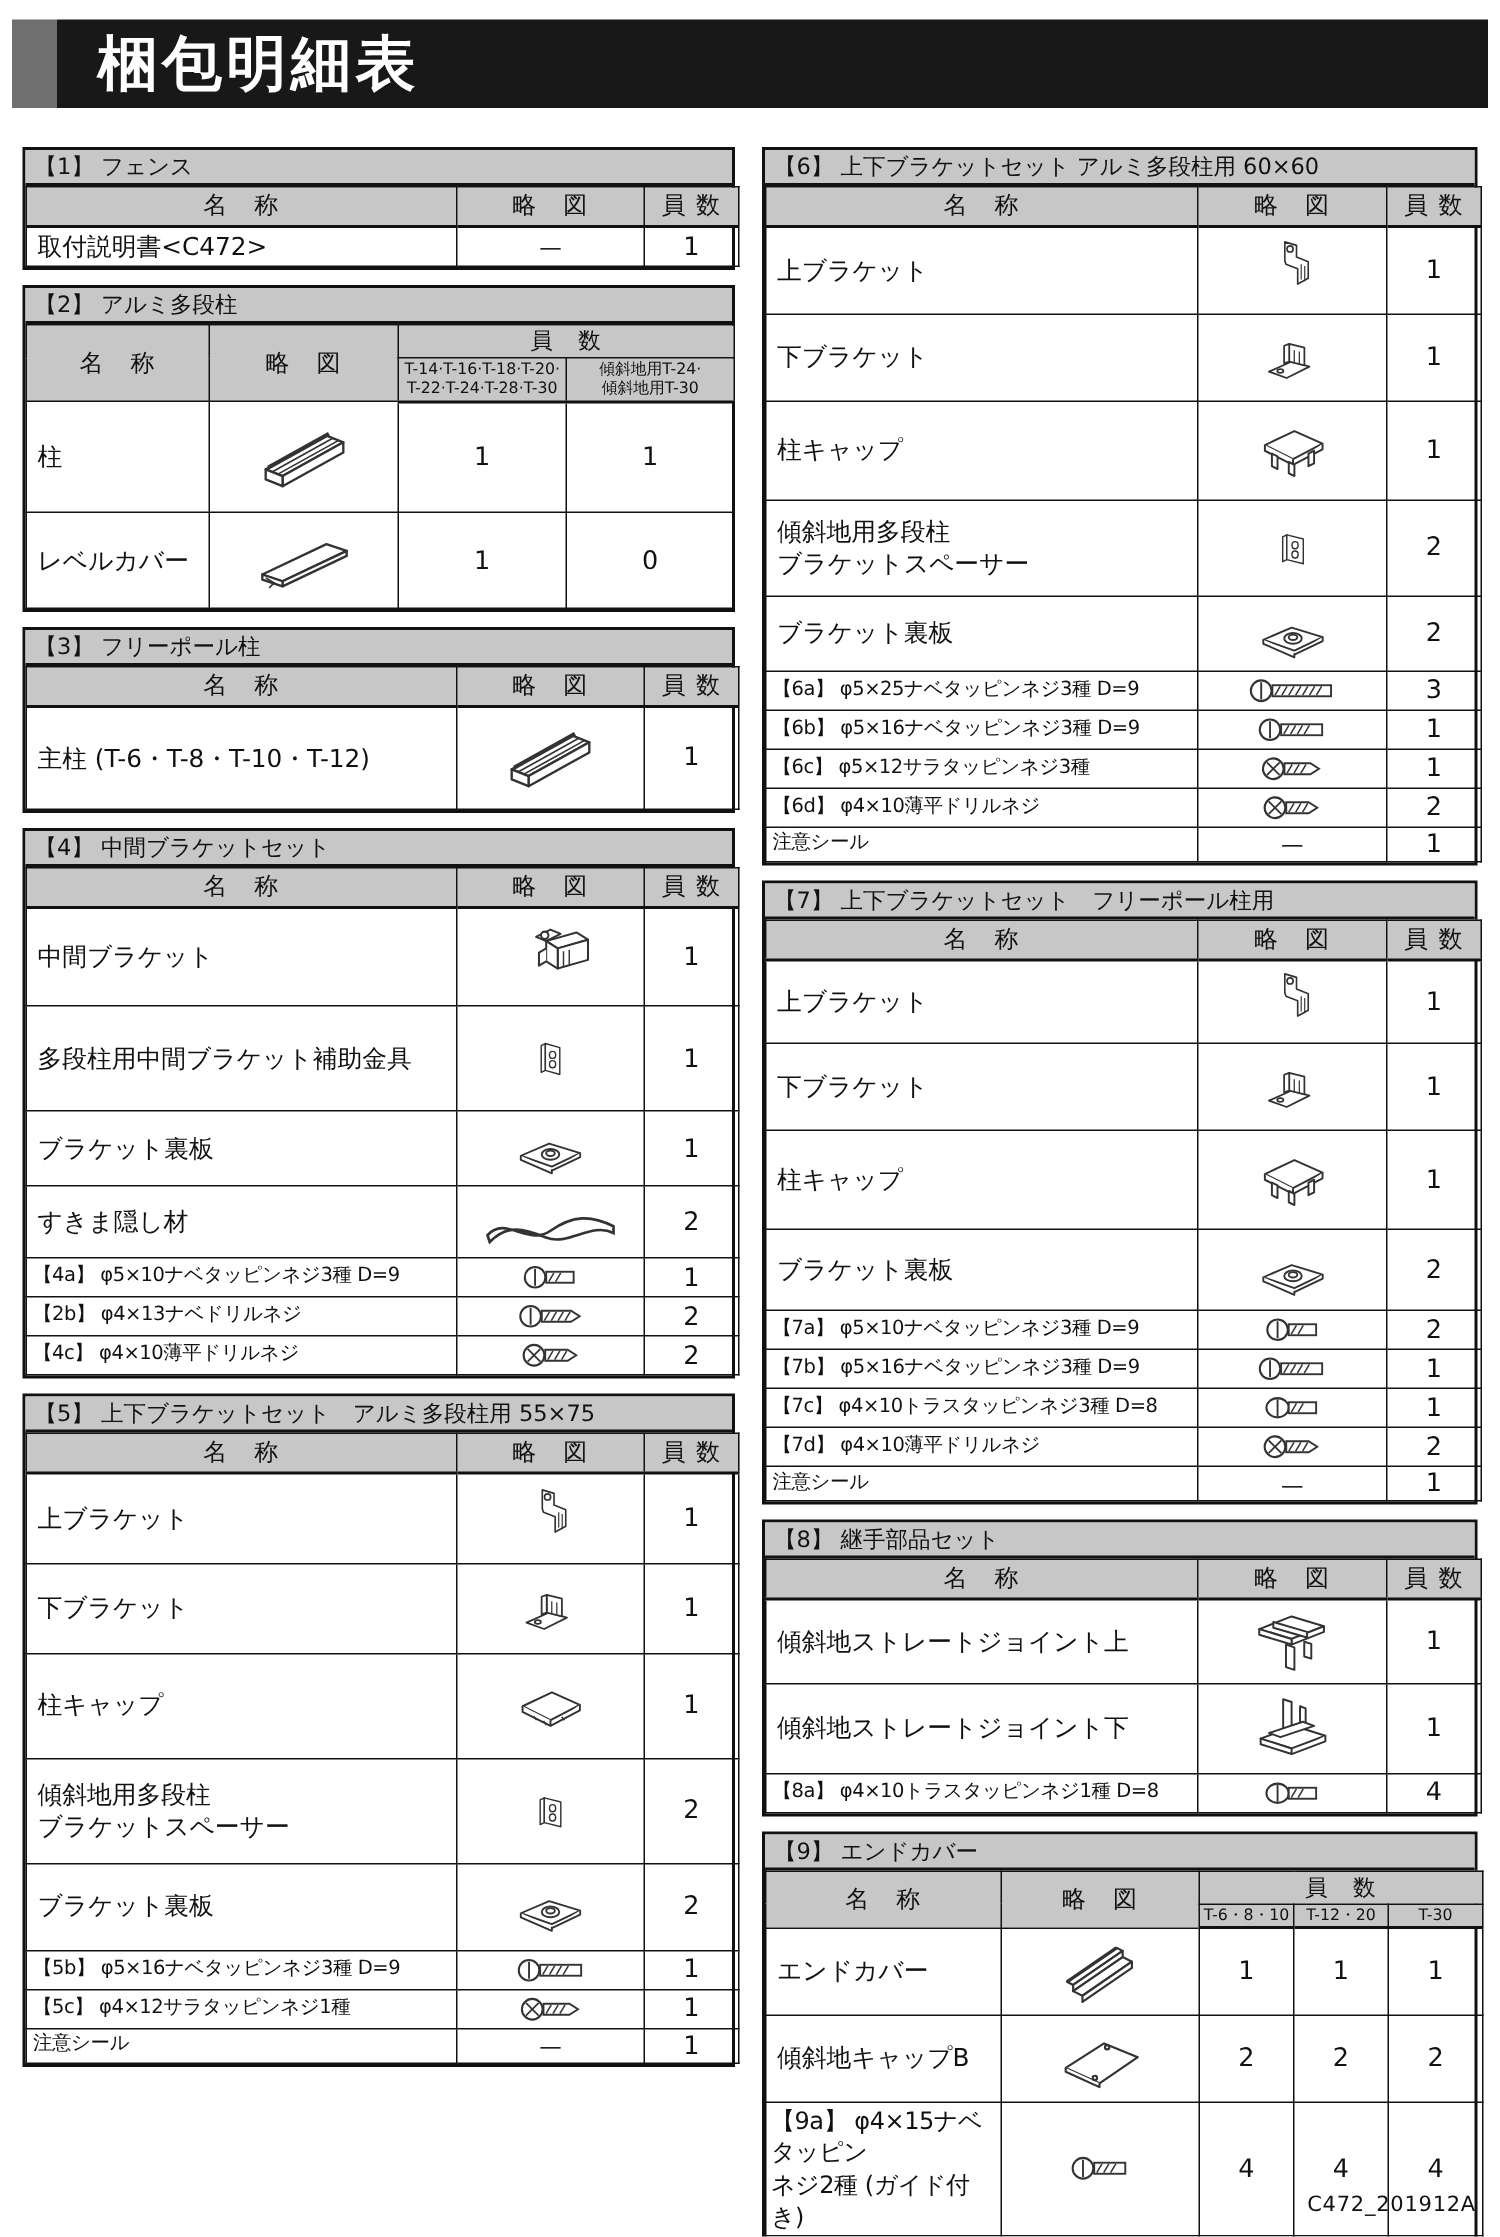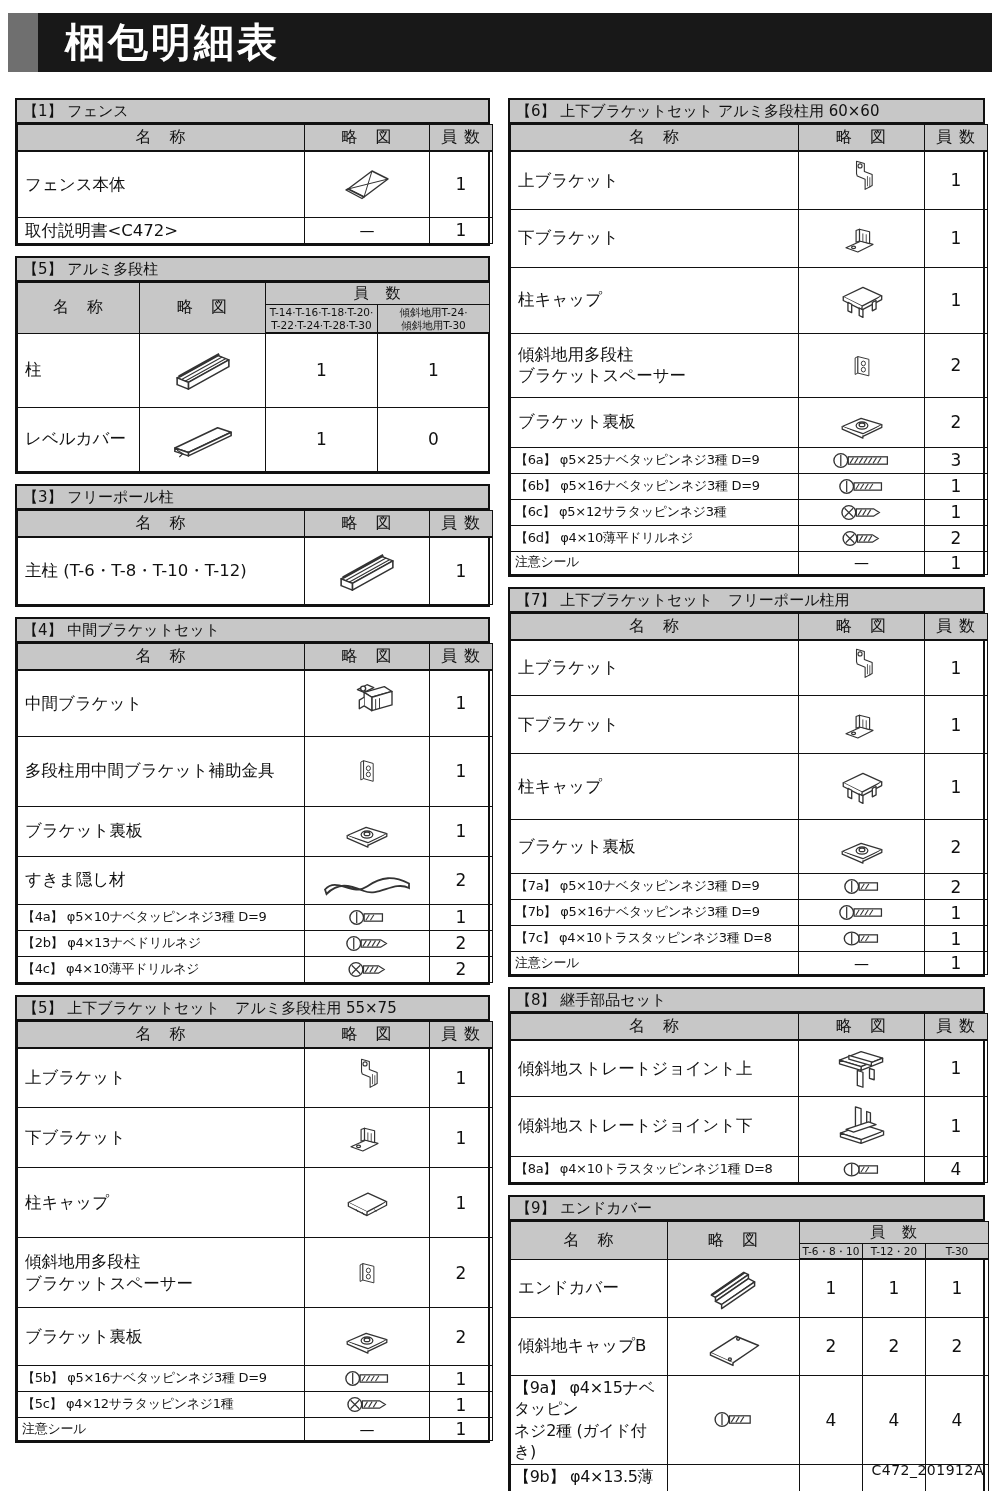--- a/index.html
+++ b/index.html
@@ -55,44 +55,30 @@
             <col style="width:63px">
           </colgroup>
           <thead>
             <tr>
               <th>名　称</th>
               <th>略　図</th>
               <th>員 数</th>
             </tr>
           </thead>
           <tbody>
-            <tr class="" style="height:66px">
-              <td class="nm">フェンス本体</td>
-              <td class="dg"><span><svg viewBox="0 0 64 48" width="64" height="48">
-                    <g fill="#fff" stroke="#333" stroke-width="1.4" stroke-linejoin="round">
-                      <polygon points="13,29 37,11 53,19 29,37"></polygon>
-                      <polygon points="11,30 13,29 29,37 27,38.5"></polygon>
-                    </g>
-                    <g fill="none" stroke="#333" stroke-width="1">
-                      <line x1="13" y1="29" x2="53" y2="19"></line>
-                      <line x1="37" y1="11" x2="29" y2="37"></line>
-                    </g>
-                  </svg></span></td>
-              <td class="qt">1</td>
-            </tr>
             <tr class="" style="height:26px">
               <td class="nm">取付説明書&lt;C472&gt;</td>
               <td class="dg"><span class="dash">—</span></td>
               <td class="qt">1</td>
             </tr>
           </tbody>
         </table>
       </section>
       <section class="tbl">
-        <div class="ttl">【5】 アルミ多段柱</div>
+        <div class="ttl">【2】 アルミ多段柱</div>
         <table>
           <colgroup>
             <col style="width:122px">
             <col style="width:126px">
             <col style="width:112px">
             <col style="width:112px">
           </colgroup>
           <thead>
             <tr>
               <th rowspan="2">名　称</th>
@@ -647,20 +633,33 @@
               <td class="dg"><span><svg viewBox="0 0 35 20" width="40" height="23">
                     <ellipse cx="8.5" cy="10" rx="6.5" ry="5.6" fill="#fff" stroke="#333" stroke-width="1.2"></ellipse>
                     <line x1="8.5" y1="5" x2="8.5" y2="15" stroke="#333" stroke-width="1.1"></line>
                     <rect x="15" y="6.8" width="16" height="6.3999999999999995" fill="#fff" stroke="#333" stroke-width="1.1"></rect>
                     <line x1="19.5" y1="7.5" x2="16.5" y2="12.5" stroke="#333" stroke-width="0.9"></line>
                     <line x1="23.5" y1="7.5" x2="20.5" y2="12.5" stroke="#333" stroke-width="0.9"></line>
                   </svg></span></td>
               <td class="qt">1</td>
             </tr>
             <tr class="small" style="height:22px">
+              <td class="nm">【7d】 φ4×10薄平ドリルネジ</td>
+              <td class="dg"><span><svg viewBox="0 0 37 20" width="43" height="23">
+                    <circle cx="8.5" cy="10" r="6" fill="#fff" stroke="#333" stroke-width="1.2"></circle>
+                    <line x1="4.8" y1="6.3" x2="12.2" y2="13.7" stroke="#333" stroke-width="1"></line>
+                    <line x1="12.2" y1="6.3" x2="4.8" y2="13.7" stroke="#333" stroke-width="1"></line>
+                    <polygon points="15,6.8 28,6.8 33,10 28,13.2 15,13.2" fill="#fff" stroke="#333" stroke-width="1.1"></polygon>
+                    <line x1="19.5" y1="7.5" x2="16.5" y2="12.5" stroke="#333" stroke-width="0.9"></line>
+                    <line x1="23.5" y1="7.5" x2="20.5" y2="12.5" stroke="#333" stroke-width="0.9"></line>
+                    <line x1="27.5" y1="7.5" x2="24.5" y2="12.5" stroke="#333" stroke-width="0.9"></line>
+                  </svg></span></td>
+              <td class="qt">2</td>
+            </tr>
+            <tr class="small" style="height:22px">
               <td class="nm">注意シール</td>
               <td class="dg"><span class="dash">—</span></td>
               <td class="qt">1</td>
             </tr>
           </tbody>
         </table>
       </section>
       <section class="tbl">
         <div class="ttl">【8】 継手部品セット</div>
         <table>

